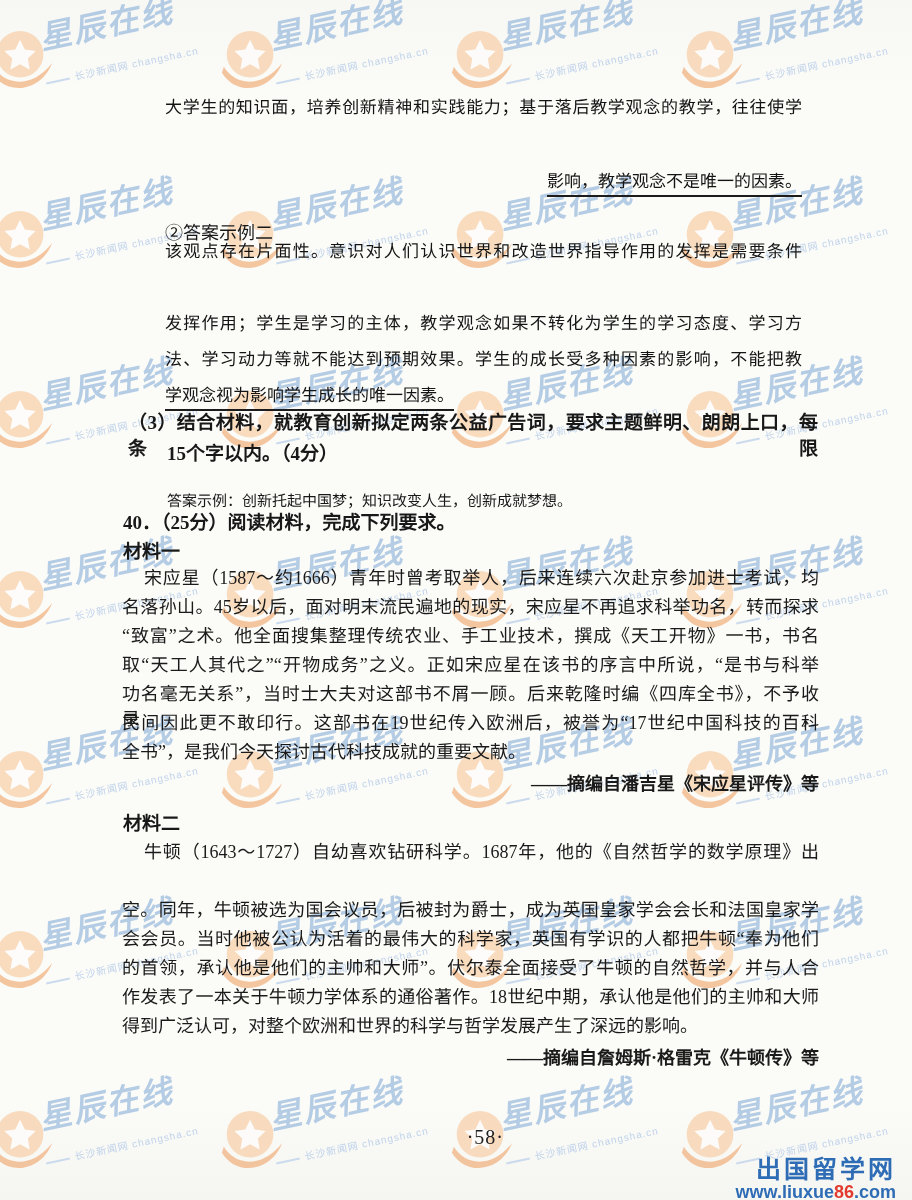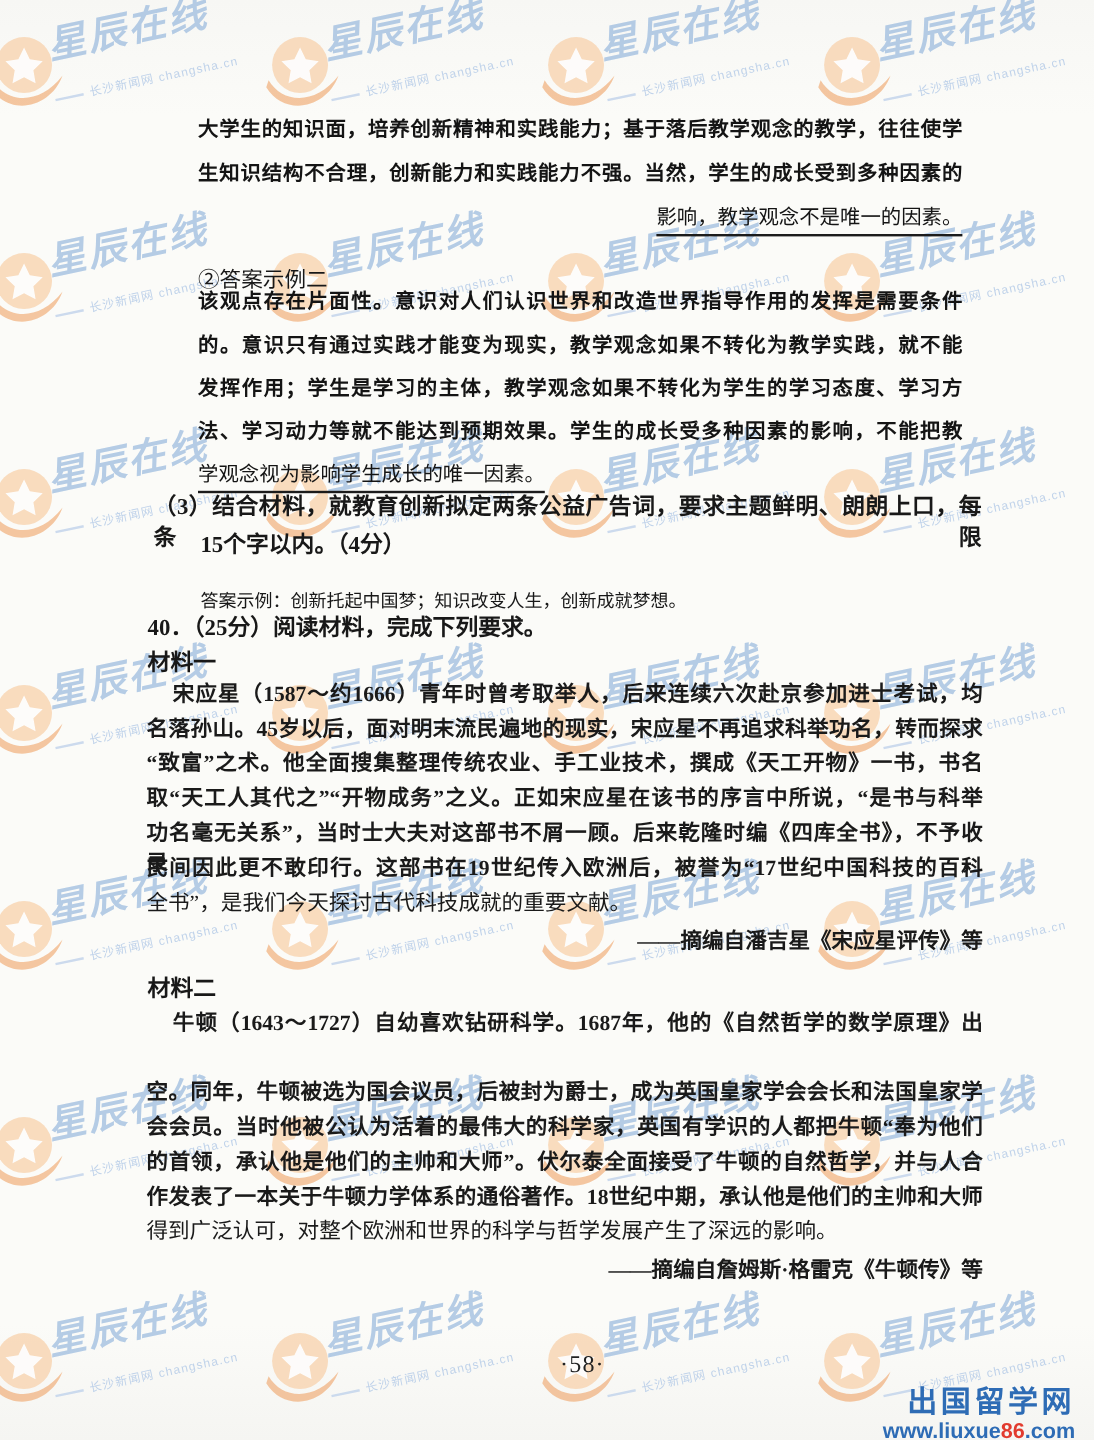--- a/index.html
+++ b/index.html
@@ -22,21 +22,21 @@
   }
   .wm-dash{position:absolute;left:58px;top:72px;width:24px;height:2px;background:#c4d5ec;transform:rotate(-12deg);}
   .wm-sub{
     position:absolute;left:88px;top:60px;white-space:nowrap;
     font-family:"Liberation Sans","DejaVu Sans",sans-serif;
     font-size:10px;color:#b6cce8;transform:rotate(-12deg);transform-origin:left bottom;letter-spacing:1px;
   }
   
   .content{position:absolute;inset:0;}
   .ln{position:absolute;white-space:nowrap;}
-  .j{white-space:normal;text-align:justify;text-align-last:justify;overflow:hidden;font-weight:bold;}
+  .j{white-space:normal;text-align:justify;text-align-last:justify;overflow:hidden;}
   .u{text-decoration:underline;text-decoration-thickness:1.6px;text-underline-offset:8px;text-decoration-color:#1c1c1c;}
   .ans{font-size:17px;line-height:24px;width:637px;left:165px;color:#141414;}
   .mat{font-size:18px;line-height:25px;width:697px;left:122px;color:#1a1a1a;}
   .bold{font-weight:700;}
   .semibold{font-weight:600;}
   .src{text-align:right;text-align-last:right;}
   .page-num{position:absolute;left:404px;top:1126px;width:100px;text-align:right;font-size:20px;color:#222;letter-spacing:1px;}
   .footer{position:absolute;right:16px;top:1156px;text-align:right;font-family:"Liberation Sans","DejaVu Sans",sans-serif;}
   .site-name{font-size:25px;font-weight:bold;color:#2e6cb5;letter-spacing:3px;line-height:26px;}
   .site-url{font-size:18px;font-weight:bold;color:#2e6cb5;line-height:20px;}
@@ -352,27 +352,25 @@
     </svg>
     <div class="wm-text">星辰在线</div>
     <div class="wm-dash"></div>
     <div class="wm-sub">长沙新闻网 changsha.cn</div>
   </div>
 </div>
 
   <div class="content">
 
     <div class="ln ans j u" style="top:96px;">大学生的知识面，培养创新精神和实践能力；基于落后教学观念的教学，往往使学</div>
-    <div class="ln ans j u" style="top:133px;">生知识结构不合理，创新能力和实践能力不强。当然，学生的成长受到多种因素的</div>
     <div class="ln ans u" style="top:170px;text-align:right;">影响，教学观念不是唯一的因素。</div>
 
     <div class="ln" style="left:165px;top:218px;font-size:18px;">②答案示例二</div>
 
     <div class="ln ans j u" style="top:240px;">该观点存在片面性。意识对人们认识世界和改造世界指导作用的发挥是需要条件</div>
-    <div class="ln ans j u" style="top:276px;">的。意识只有通过实践才能变为现实，教学观念如果不转化为教学实践，就不能</div>
     <div class="ln ans j u" style="top:312px;">发挥作用；学生是学习的主体，教学观念如果不转化为学生的学习态度、学习方</div>
     <div class="ln ans j u" style="top:348px;">法、学习动力等就不能达到预期效果。学生的成长受多种因素的影响，不能把教</div>
     <div class="ln ans u" style="top:384px;">学观念视为影响学生成长的唯一因素。</div>
 
     <div class="ln j semibold" style="left:128px;top:410px;width:690px;font-size:19px;line-height:26px;">（3）结合材料，就教育创新拟定两条公益广告词，要求主题鲜明、朗朗上口，每条限</div>
     <div class="ln semibold" style="left:167px;top:438px;font-size:19px;">15个字以内。（4分）</div>
     <div class="ln" style="left:167px;top:466px;font-size:15px;margin-top:23px;">答案示例：创新托起中国梦；知识改变人生，创新成就梦想。</div>
 
     <div class="ln semibold" style="left:123px;top:507px;font-size:19px;">40．（25分）阅读材料，完成下列要求。</div>
 

